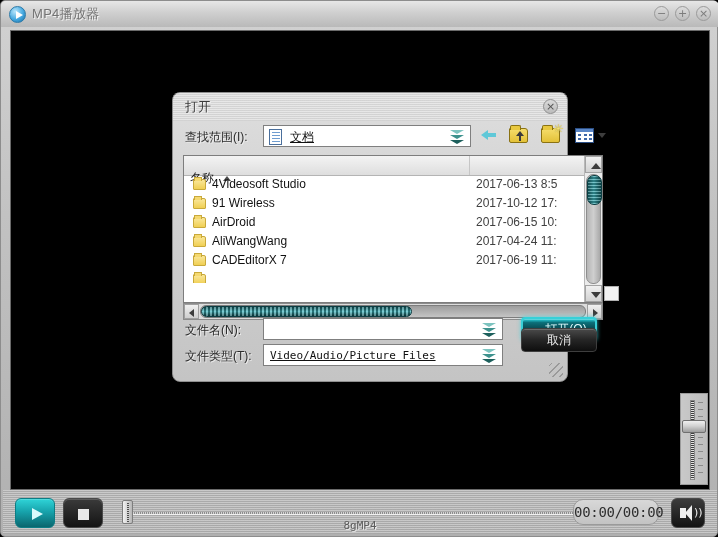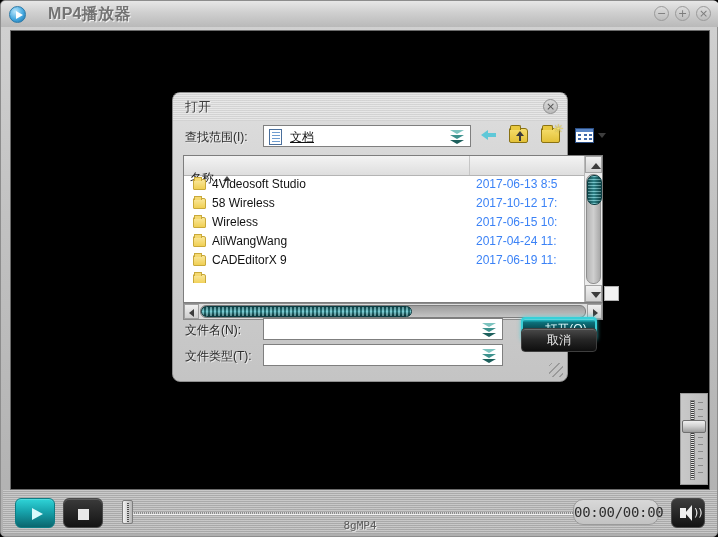--- a/index.html
+++ b/index.html
@@ -35,21 +35,21 @@
     background: radial-gradient(circle at 35% 30%, #b9e6fb 0%, #44a8e0 55%, #1c6ea3 100%);
     border: 1px solid #2c7aa8;
     position: relative; flex: none;
   }
   #app-icon::after {
     content: ""; position: absolute; left: 6px; top: 4px;
     border-left: 7px solid #fff;
     border-top: 4px solid transparent; border-bottom: 4px solid transparent;
   }
   #app-title {
-    margin-left: 22px; font-size: 16px; font-weight: bold;
+    margin-left: 6px; font-size: 13px; font-weight: normal;
     color: #737373; text-shadow: 1px 1px 0 #f2f2f2;
     letter-spacing: .3px;
   }
   #win-buttons { position: absolute; right: 8px; top: 5px; display: flex; gap: 6px; }
   .winbtn {
     width: 15px; height: 15px; border-radius: 50%;
     background: linear-gradient(to bottom,#dcdcdc,#bdbdbd);
     border: 1px solid #9a9a9a;
     color: #7c7c7c; font-size: 11px; line-height: 13px; text-align: center;
     font-family: "DejaVu Sans", sans-serif;
@@ -282,21 +282,21 @@
   .row .fi {
     position:absolute; left:9px; top:3px; width:13px; height:11px;
     background: linear-gradient(to bottom,#fae79a,#f0cf53);
     border:1px solid #c9a93a; border-radius:1px 2px 1px 1px;
   }
   .row .fi::before {
     content:""; position:absolute; left:0; top:-3px; width:6px; height:3px;
     background:#f5d970; border:1px solid #c9a93a; border-bottom:none;
   }
   .row .nm { position:absolute; left:28px; top:1px; font-size:12px; color:#111; }
-  .row .dt { position:absolute; left:292px; top:1px; font-size:12px; color:#3b82f6; white-space:nowrap; }
+  .row .dt { position:absolute; left:292px; top:1px; font-size:12px; color:#404040; white-space:nowrap; }
   #rows-clip { position:absolute; left:0; top:20px; width:394px; height:107px; overflow:hidden; }
 
   
   #list-vscroll {
     position:absolute; right:0; top:0; width:18px; height:100%;
     background:#ebebeb; border-left:1px solid #b8b8b8;
   }
   .sb-arrow {
     position:absolute; left:0; width:17px; height:17px;
     background: linear-gradient(to bottom,#f0f0f0,#d2d2d2); border:1px solid #a3a3a3;
@@ -464,36 +464,36 @@
     </div>
 
     <div id="rows-clip">
       <div class="row">
         <span class="fi"></span>
         <span class="nm">4Videosoft Studio</span>
         <span class="dt">2017-06-13 8:5</span>
       </div>
       <div class="row">
         <span class="fi"></span>
-        <span class="nm">58 Wireless</span>
+        <span class="nm">91 Wireless</span>
         <span class="dt">2017-10-12 17:</span>
       </div>
       <div class="row">
         <span class="fi"></span>
-        <span class="nm">Wireless</span>
+        <span class="nm">AirDroid</span>
         <span class="dt">2017-06-15 10:</span>
       </div>
       <div class="row">
         <span class="fi"></span>
         <span class="nm">AliWangWang</span>
         <span class="dt">2017-04-24 11:</span>
       </div>
       <div class="row">
         <span class="fi"></span>
-        <span class="nm">CADEditorX 9</span>
+        <span class="nm">CADEditorX 7</span>
         <span class="dt">2017-06-19 11:</span>
       </div>
       <div class="row">
         <span class="fi"></span>
       </div>
     </div>
 
     <div id="list-vscroll">
       <div id="vsb-up" class="sb-arrow">
           <i></i>
@@ -525,20 +525,21 @@
     <span class="txt"></span>
     <span class="arrow">
         <i></i>
         <i></i>
         <i></i>
       </span>
   </div>
 
   <div id="filetype-label" class="dlg-label">文件类型(T):</div>
   <div id="filetype-combo" class="combo">
+    <span class="txt">Video/Audio/Picture Files</span>
     <span class="arrow">
         <i></i>
         <i></i>
         <i></i>
       </span>
   </div>
 
   <div id="open-button" class="dlgbtn">打开(O)</div>
   <div id="cancel-button" class="dlgbtn">取消</div>
 

